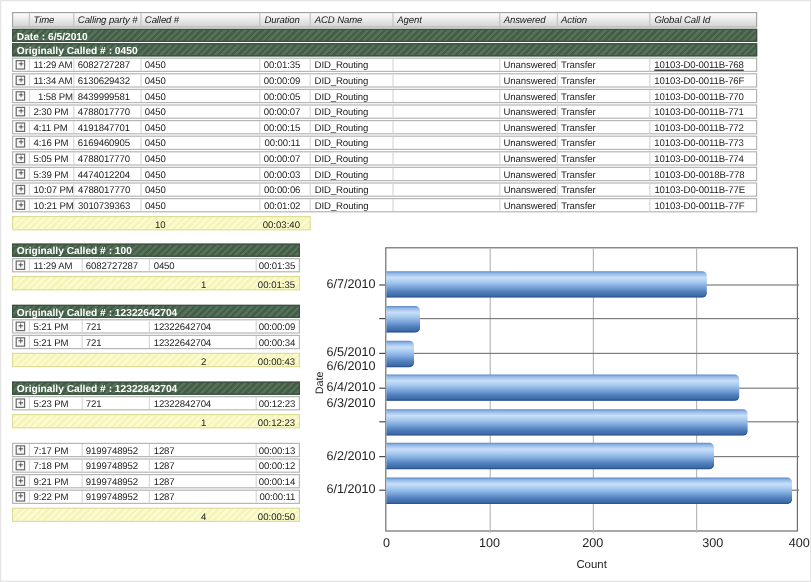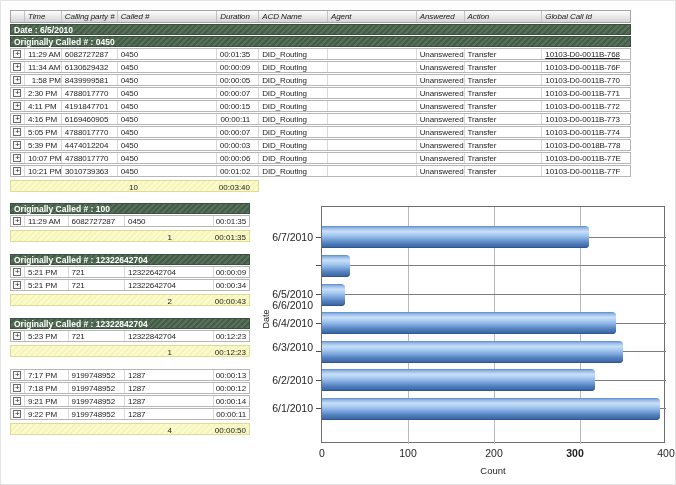--- a/index.html
+++ b/index.html
@@ -363,26 +363,26 @@
     <div class="xaxis-label">Count</div>
     <div class="yaxis-label">Date</div>
   <div class="ylab" style="top: 34.8px;">6/7/2010</div>
       <div class="ydash" style="top: 40.8px;"></div>
       <div class="ylab" style="top: 75px; margin-top: 28px;">6/6/2010</div>
       <div class="ydash" style="top: 69.4px;"></div>
       <div class="ylab" style="top: 92px;">6/5/2010</div>
       <div class="ydash" style="top: 98px;"></div>
       <div class="ylab" style="top: 120.6px;">6/4/2010</div>
       <div class="ydash" style="top: 126.6px;"></div>
-      <div class="ylab" style="top: 145px; text-align: right;">6/3/2010</div>
+      <div class="ylab" style="top: 134px; text-align: right;">6/3/2010</div>
       <div class="ydash" style="top: 155.2px;"></div>
       <div class="ylab" style="top: 177.8px;">6/2/2010</div>
       <div class="ydash" style="top: 183.8px;"></div>
       <div class="ylab" style="top: 206.4px;">6/1/2010</div>
       <div class="ydash" style="top: 212.4px;"></div>
       <div class="xtick" style="left: 41px;">0</div>
       <div class="xtick" style="left: 127px;">100</div>
       <div class="xtick" style="left: 213px;">200</div>
-      <div class="xtick" style="left: 294px; font-weight: bold;">300</div>
+      <div class="xtick" style="left: 313px;">300</div>
       <div class="xtick" style="left: 385px;">400</div>
     </div>
 
 </div>
 
 </body></html>

